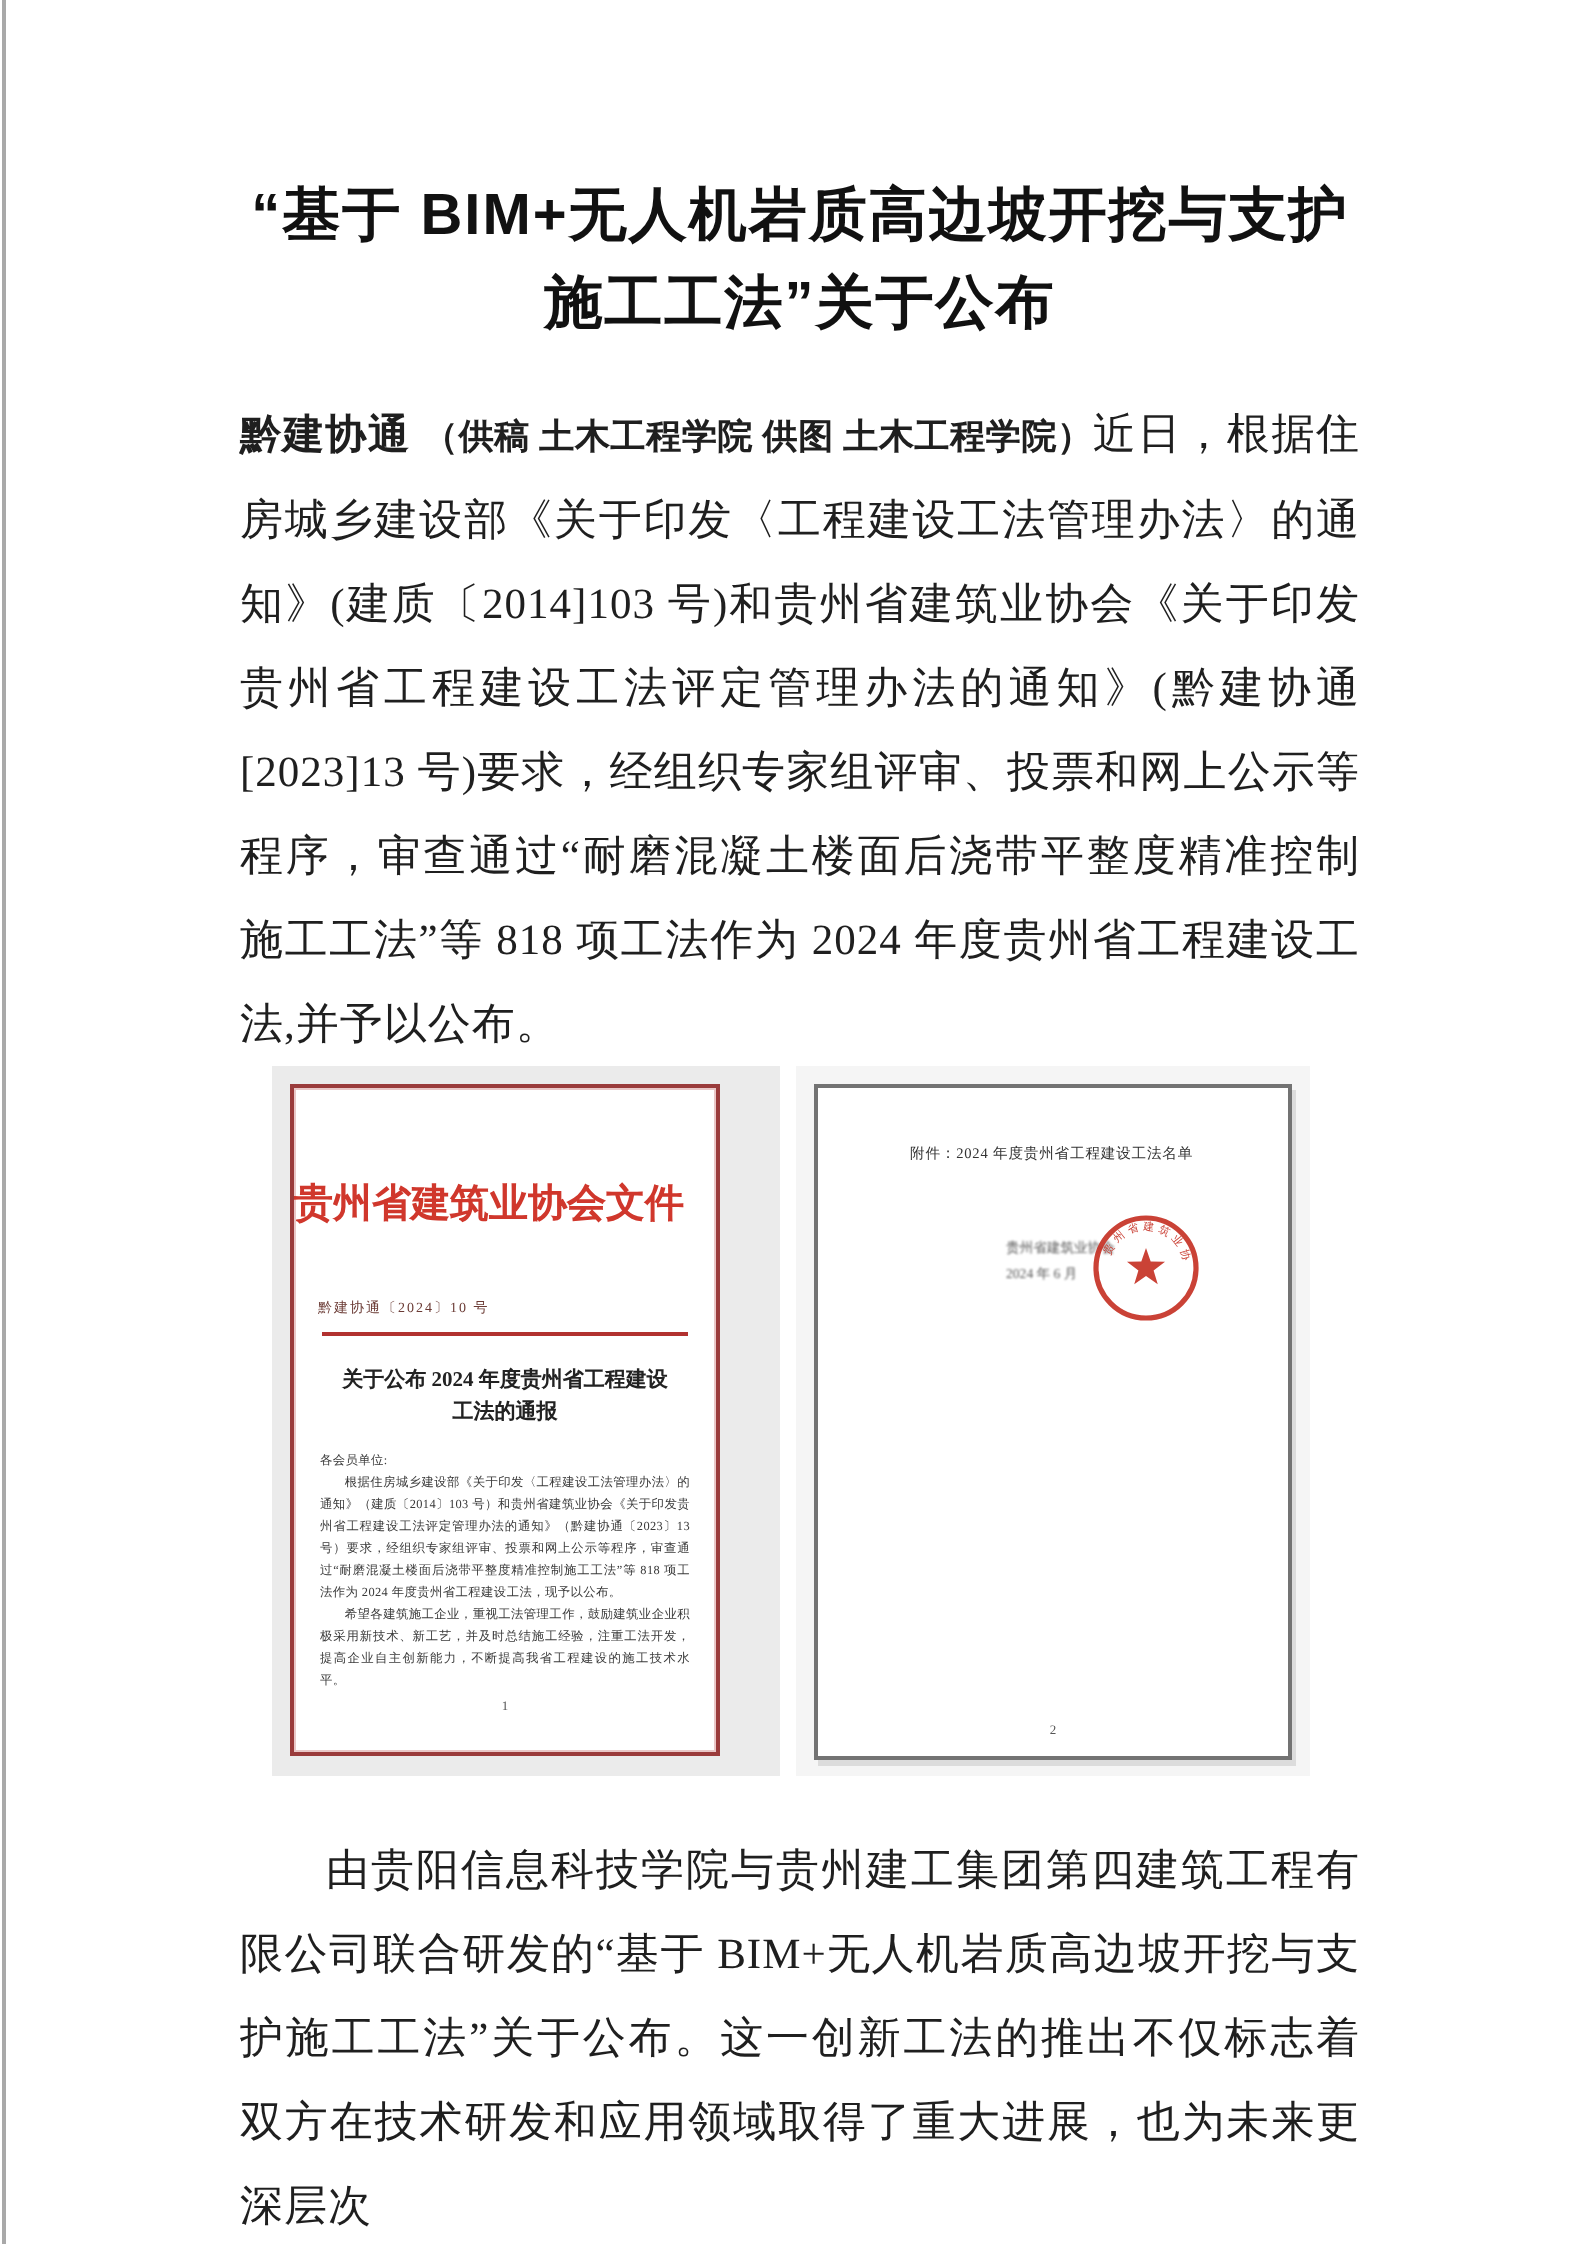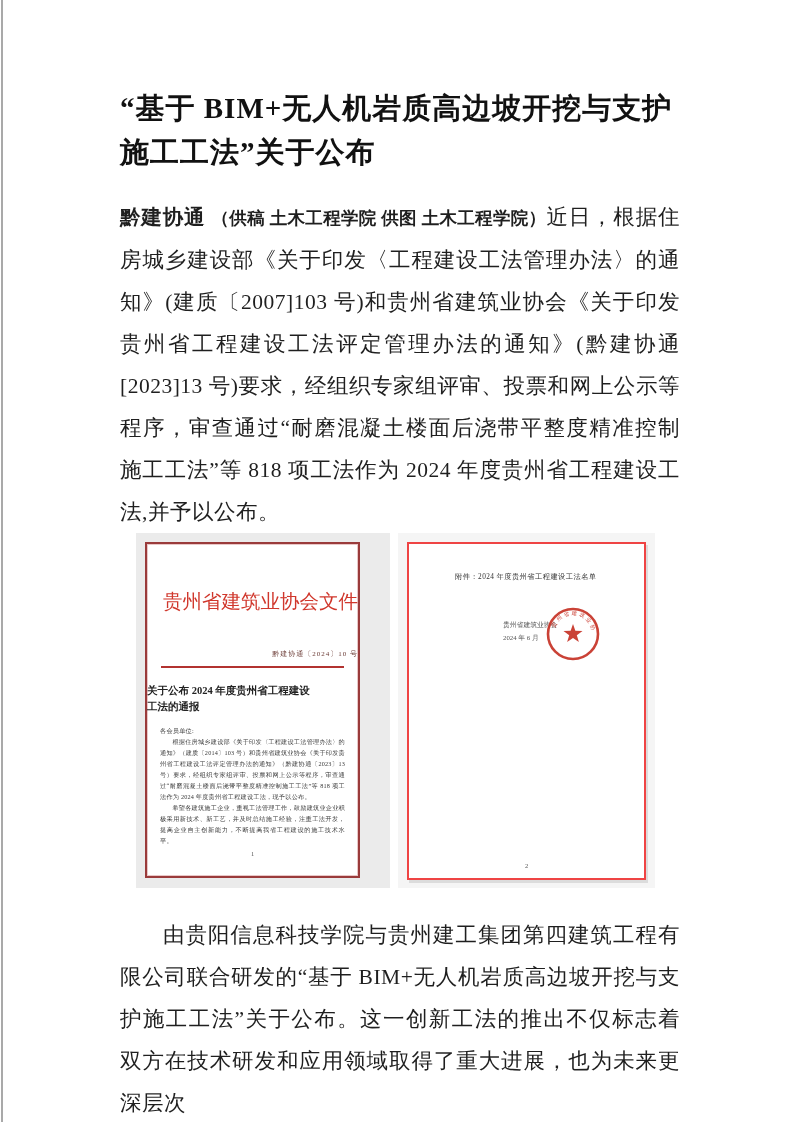--- a/index.html
+++ b/index.html
@@ -14,22 +14,22 @@
   .left-edge-line {
     position: absolute; left: 1px; top: 0; width: 2px; height: 1122px;
     background: #a9a9a9;
   }
   .article {
     position: absolute; left: 120px; top: 0; width: 560px; height: 1122px;
   }
   h1.article-title {
     margin-top: 86px;
     font-size: 29px; font-weight: bold; letter-spacing: 1px;
-    line-height: 44px; color: #111;
-    font-family: Liberation Serif, serif;
+    line-height: 44px; text-align: center; color: #111;
+    font-family: Liberation Sans, sans-serif;
   }
   h1 .t-line { display: block; }
   p.body-p {
     font-size: 21.5px; line-height: 42px; letter-spacing: 0.5px;
     text-align: justify; color: #1f1f1f;
   }
   p.p1 { margin-top: 22px; }
   p.p2 { margin-top: 26px; text-indent: 2em; }
   .lead {
     font-family: "Liberation Sans", "DejaVu Sans", sans-serif;
@@ -48,40 +48,40 @@
   .page {
     position: absolute; background: #ffffff;
   }
   .page-left {
     left: 9px; top: 9px; width: 215px; height: 336px;
     border: 2px solid #9a3b3b;
     box-shadow: inset 0 0 0 1px #e9c7c7;
   }
   .page-right {
     left: 9px; top: 9px; width: 239px; height: 338px;
-    border: 2px solid #ef4444;
+    border: 2px solid #737373;
     box-shadow: 2px 3px 0 #dcdcdc;
   }
   
   .doc-org {
     position: absolute; top: 44px; left: 0; width: 100%;
-    text-align: right; font-size: 19.5px; font-weight: normal;
+    text-align: left; font-size: 19.5px; font-weight: bold;
     color: #d0372c; letter-spacing: 0px; white-space: nowrap;
   }
   .doc-number {
-    position: absolute; top: 105px; left: 0; width: 100%;
-    text-align: right; font-size: 7px; color: #6b3b35; letter-spacing: 1px;
+    position: absolute; top: 105px; left: 12px; width: 100%;
+    text-align: left; font-size: 7px; color: #6b3b35; letter-spacing: 1px;
   }
   .red-rule {
     position: absolute; top: 122px; left: 14px; right: 14px; height: 2px;
     background: #b23230;
   }
   .doc-title {
     position: absolute; top: 139px; left: 0; width: 100%;
-    font-size: 10.5px; font-weight: bold;
+    text-align: center; font-size: 10.5px; font-weight: bold;
     line-height: 15.5px; color: #222;
   }
   .doc-title span { display: block; }
   .doc-body {
     position: absolute; top: 181px; left: 13px; right: 13px;
     font-size: 6.2px; line-height: 11px; text-align: justify;
     color: #3a3a3a; letter-spacing: 0.2px;
   }
   .doc-body .salut { text-align: left; }
   .doc-body p { text-indent: 2em; }
@@ -111,21 +111,21 @@
 
 <div class="left-edge-line"></div>
 
 <div class="article">
 
   <h1 class="article-title">
     <span class="t-line">“基于 BIM+无人机岩质高边坡开挖与支护</span>
     <span class="t-line">施工工法”关于公布</span>
   </h1>
 
-  <p class="body-p p1"><span class="lead">黔建协通</span> <span class="byline">（供稿 土木工程学院 供图 土木工程学院）</span><span>近日，根据住房城乡建设部《关于印发〈工程建设工法管理办法〉的通知》(建质〔2007]103 号)和贵州省建筑业协会《关于印发贵州省工程建设工法评定管理办法的通知》(黔建协通[2023]13 号)要求，经组织专家组评审、投票和网上公示等程序，审查通过“耐磨混凝土楼面后浇带平整度精准控制施工工法”等 818 项工法作为 2024 年度贵州省工程建设工法,并予以公布。</span></p>
+  <p class="body-p p1"><span class="lead">黔建协通</span> <span class="byline">（供稿 土木工程学院 供图 土木工程学院）</span><span>近日，根据住房城乡建设部《关于印发〈工程建设工法管理办法〉的通知》(建质〔2014]103 号)和贵州省建筑业协会《关于印发贵州省工程建设工法评定管理办法的通知》(黔建协通[2023]13 号)要求，经组织专家组评审、投票和网上公示等程序，审查通过“耐磨混凝土楼面后浇带平整度精准控制施工工法”等 818 项工法作为 2024 年度贵州省工程建设工法,并予以公布。</span></p>
 
   <div class="figures">
 
     <figure class="fig fig-left">
       <div class="page page-left">
         <div class="doc-org">贵州省建筑业协会文件</div>
         <div class="doc-number">黔建协通〔2024〕10 号</div>
         <div class="red-rule"></div>
         <div class="doc-title">
           <span>关于公布 2024 年度贵州省工程建设</span>

